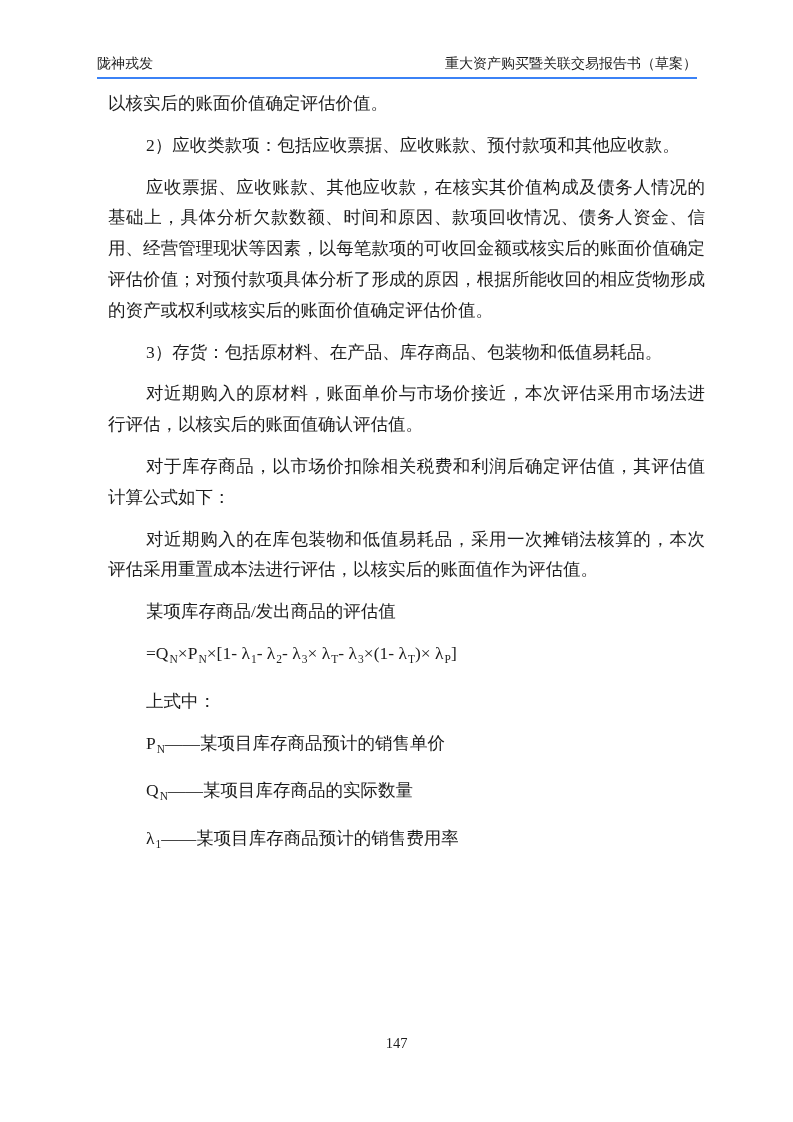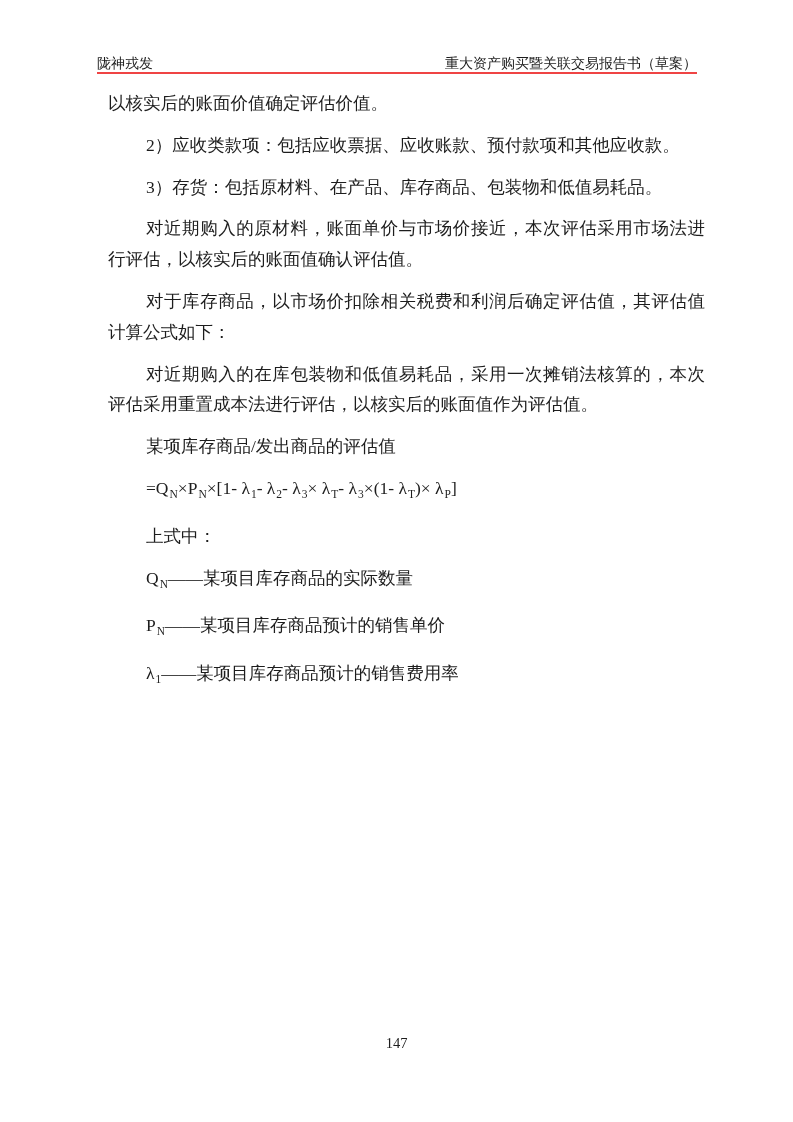--- a/index.html
+++ b/index.html
@@ -19,21 +19,22 @@
   .header {
     position: absolute;
     top: 56px;
     left: 97px;
     width: 600px;
     display: flex;
     justify-content: space-between;
     align-items: center;
     font-size: 14px;
     line-height: 16px;
-    border-bottom: 2px solid #ef4444;
+    padding-bottom: 5px;
+    border-bottom: 2px solid #3b82f6;
   }
   .body-text {
     position: absolute;
     top: 88px;
     left: 104px;
     width: 601px;
   }
   .para {
     margin: 0 0 11px 4px;
     font-size: 17.5px;
@@ -67,29 +68,30 @@
 <div class="page">
 
   <div class="header">
     <span>陇神戎发</span>
     <span>重大资产购买暨关联交易报告书（草案）</span>
   </div>
 
   <div class="body-text">
     <p class="para">以核实后的账面价值确定评估价值。</p>
     <p class="para ind">2）应收类款项：包括应收票据、应收账款、预付款项和其他应收款。</p>
+    <p class="para ind">应收票据、应收账款、其他应收款，在核实其价值构成及债务人情况的基础上，具体分析欠款数额、时间和原因、款项回收情况、债务人资金、信用、经营管理现状等因素，以每笔款项的可收回金额或核实后的账面价值确定评估价值；对预付款项具体分析了形成的原因，根据所能收回的相应货物形成的资产或权利或核实后的账面价值确定评估价值。</p>
     <p class="para ind">3）存货：包括原材料、在产品、库存商品、包装物和低值易耗品。</p>
     <p class="para ind">对近期购入的原材料，账面单价与市场价接近，本次评估采用市场法进行评估，以核实后的账面值确认评估值。</p>
     <p class="para ind">对于库存商品，以市场价扣除相关税费和利润后确定评估值，其评估值计算公式如下：</p>
     <p class="para ind">对近期购入的在库包装物和低值易耗品，采用一次摊销法核算的，本次评估采用重置成本法进行评估，以核实后的账面值作为评估值。</p>
     <p class="para ind">某项库存商品/发出商品的评估值</p>
     <p class="para ind formula"><span>=Q</span><span class="sub">N</span><span>×P</span><span class="sub">N</span><span>×[1- λ</span><span class="sub">1</span><span>- λ</span><span class="sub">2</span><span>- λ</span><span class="sub">3</span><span>× λ</span><span class="sub">T</span><span>- λ</span><span class="sub">3</span><span>×(1- λ</span><span class="sub">T</span><span>)× λ</span><span class="sub">P</span><span>]</span></p>
     <p class="para ind">上式中：</p>
+    <p class="para ind defline"><span>P</span><span class="sub">N</span><span>——某项目库存商品预计的销售单价</span></p>
     <p class="para ind defline"><span>Q</span><span class="sub">N</span><span>——某项目库存商品的实际数量</span></p>
-    <p class="para ind defline"><span>P</span><span class="sub">N</span><span>——某项目库存商品预计的销售单价</span></p>
     <p class="para ind defline"><span>λ</span><span class="sub">1</span><span>——某项目库存商品预计的销售费用率</span></p>
   </div>
 
   <div class="footer">
     <span>147</span>
   </div>
 
 </div>
 
 </body></html>

